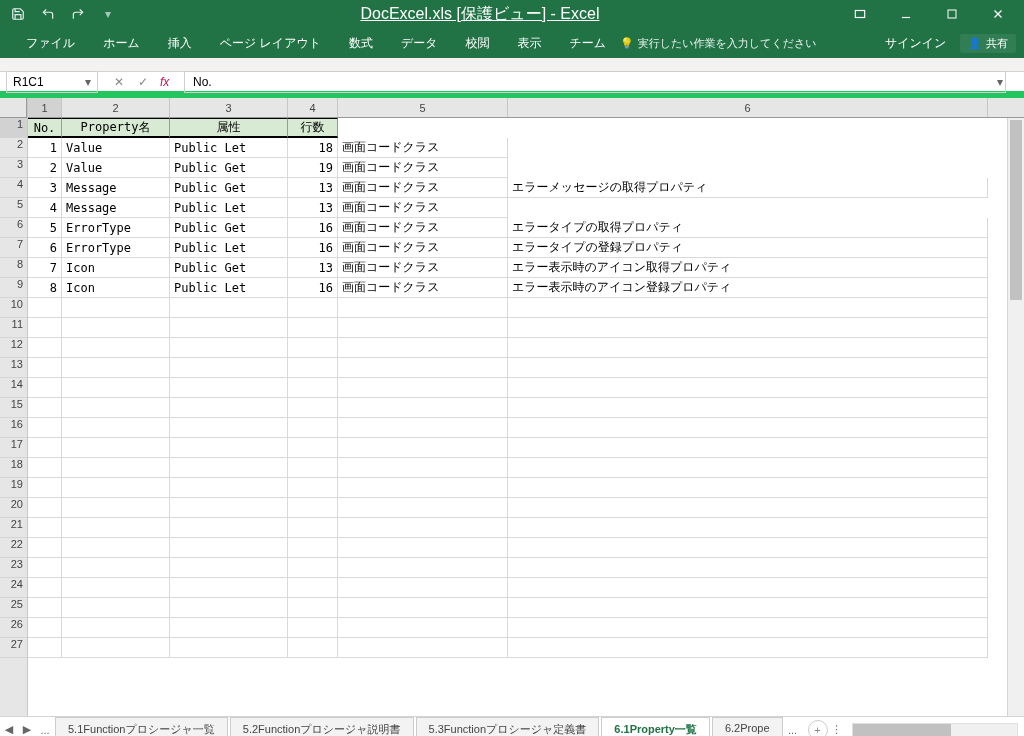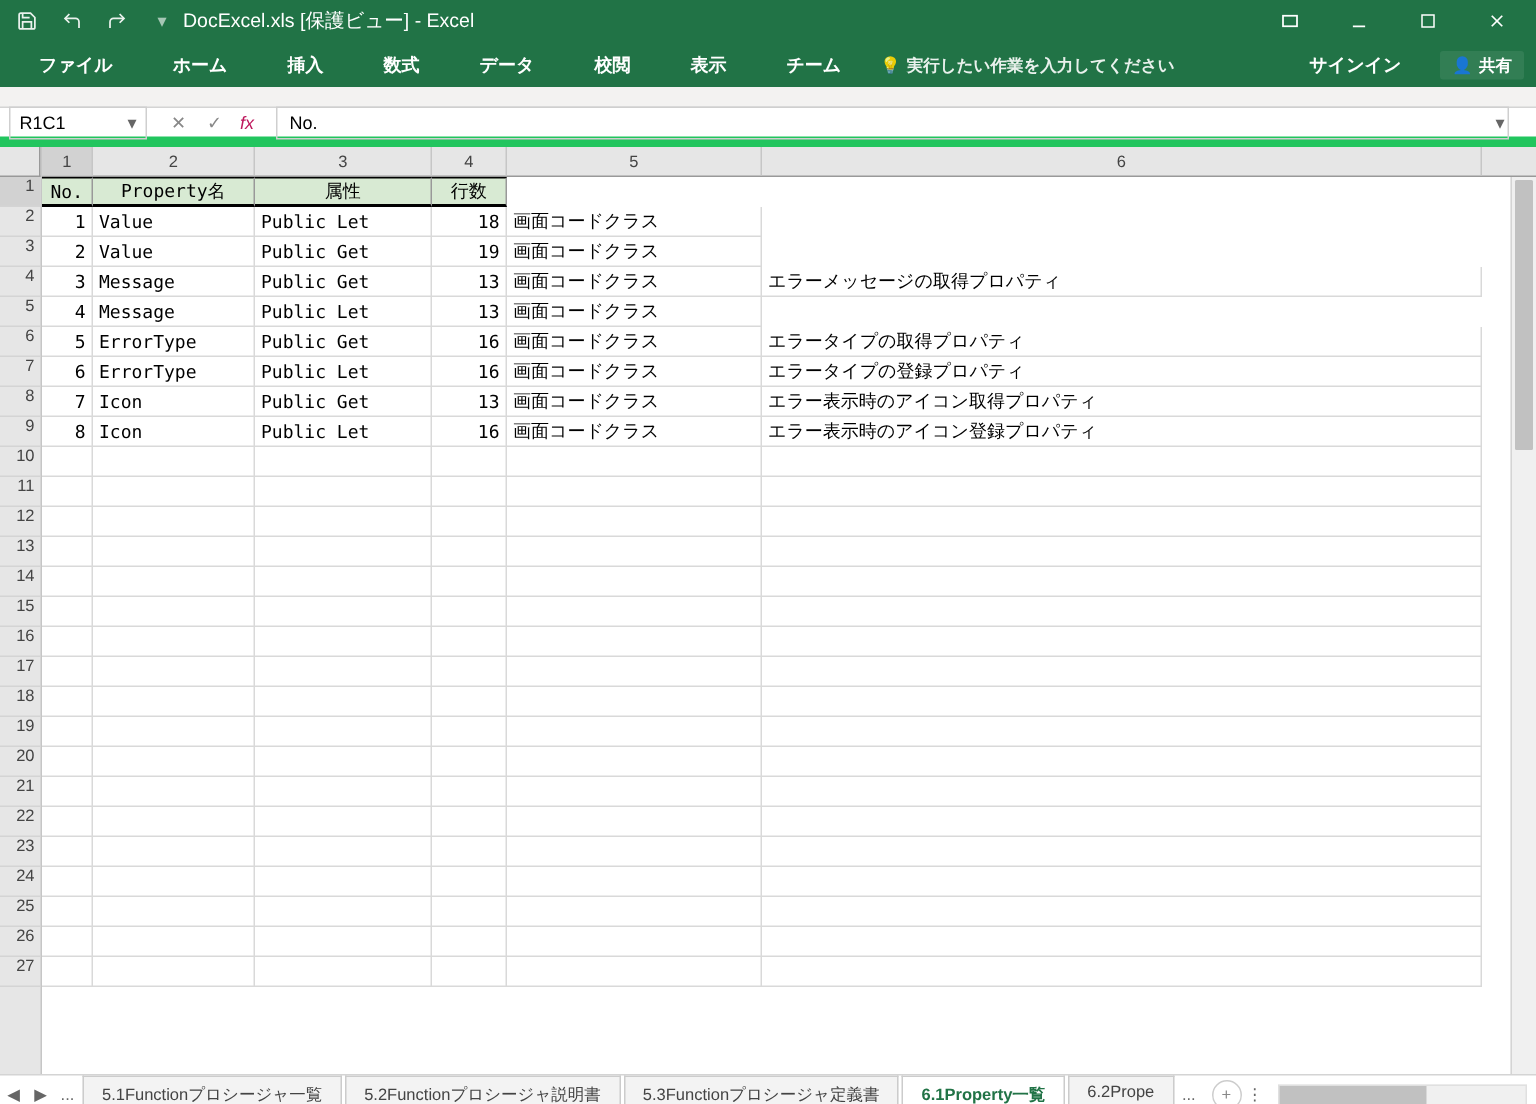--- a/index.html
+++ b/index.html
@@ -1,25 +1,25 @@
 <!DOCTYPE html>
 <html><head>
 <meta charset="utf-8">
 <style>
 * { box-sizing: border-box; margin: 0; padding: 0; font-family: "Meiryo UI", "Yu Gothic UI", sans-serif; }
 body { width: 1024px; height: 736px; background: #fff; overflow: hidden; font-size: 12px; }
 
 .titlebar { height: 28px; background: #217346; display: flex; align-items: center; color: #fff; padding: 0 4px; }
 .titlebar .qat { display: flex; gap: 2px; align-items: center; }
 .titlebar .qat-btn { width: 28px; height: 24px; display: flex; align-items: center; justify-content: center; color: #fff; opacity: .9; }
-.titlebar .title { flex: 1; text-align: left; font-size: 13px; }
+.titlebar .title { flex: 1; text-align: center; font-size: 16px; text-decoration: underline; }
 .titlebar .wincontrols { display: flex; gap: 2px; }
 .titlebar .wincontrols .wc { width: 44px; height: 24px; display: flex; align-items: center; justify-content: center; }
 
-.ribbon-tabs { height: 30px; background: #217346; display: flex; align-items: center; padding: 0 8px 0 12px; color: #fff; font-size: 12px; gap: 12px; font-weight: bold; }
+.ribbon-tabs { height: 30px; background: #217346; display: flex; align-items: center; padding: 0 8px 0 12px; color: #fff; font-size: 12px; gap: 0; }
 .ribbon-tabs .tab { padding: 6px 14px; cursor: default; }
 .ribbon-tabs .spacer { flex: 1; }
 .ribbon-tabs .tellme { display: flex; align-items: center; gap: 4px; opacity: .9; font-size: 11px; }
 .ribbon-tabs .share { display:flex; align-items:center; gap:4px; padding:2px 8px; border-radius:2px; background:rgba(255,255,255,.08); font-size:11px; }
 
 .ribbon-bottom { height: 14px; background: #f3f2f1; border-bottom: 1px solid #d4d4d4; }
 
 .formula-row { height: 26px; background: #fff; display: flex; align-items: center; border-bottom: 7px solid #22c55e; }
 .namebox { width: 92px; height: 22px; margin: 0 4px 0 6px; border: 1px solid #cfcfcf; display: flex; align-items: center; padding: 0 6px; font-size: 12px; position: relative; }
 .namebox .dd { position: absolute; right: 2px; top: 2px; bottom: 2px; width: 14px; display:flex; align-items:center; justify-content:center; color:#666; }
@@ -114,20 +114,21 @@
           <line x1="18" y1="6" x2="6" y2="18"></line>
         </svg>
       </div>
   </div>
 </div>
 
 <div class="ribbon-tabs">
   <div class="tab">ファイル</div>
   <div class="tab">ホーム</div>
   <div class="tab">挿入</div>
+  <div class="tab">ページ レイアウト</div>
   <div class="tab">数式</div>
   <div class="tab">データ</div>
   <div class="tab">校閲</div>
   <div class="tab">表示</div>
   <div class="tab">チーム</div>
   <div class="tellme">
     <span>💡</span>
     <span>実行したい作業を入力してください</span>
   </div>
   <div class="spacer"></div>

